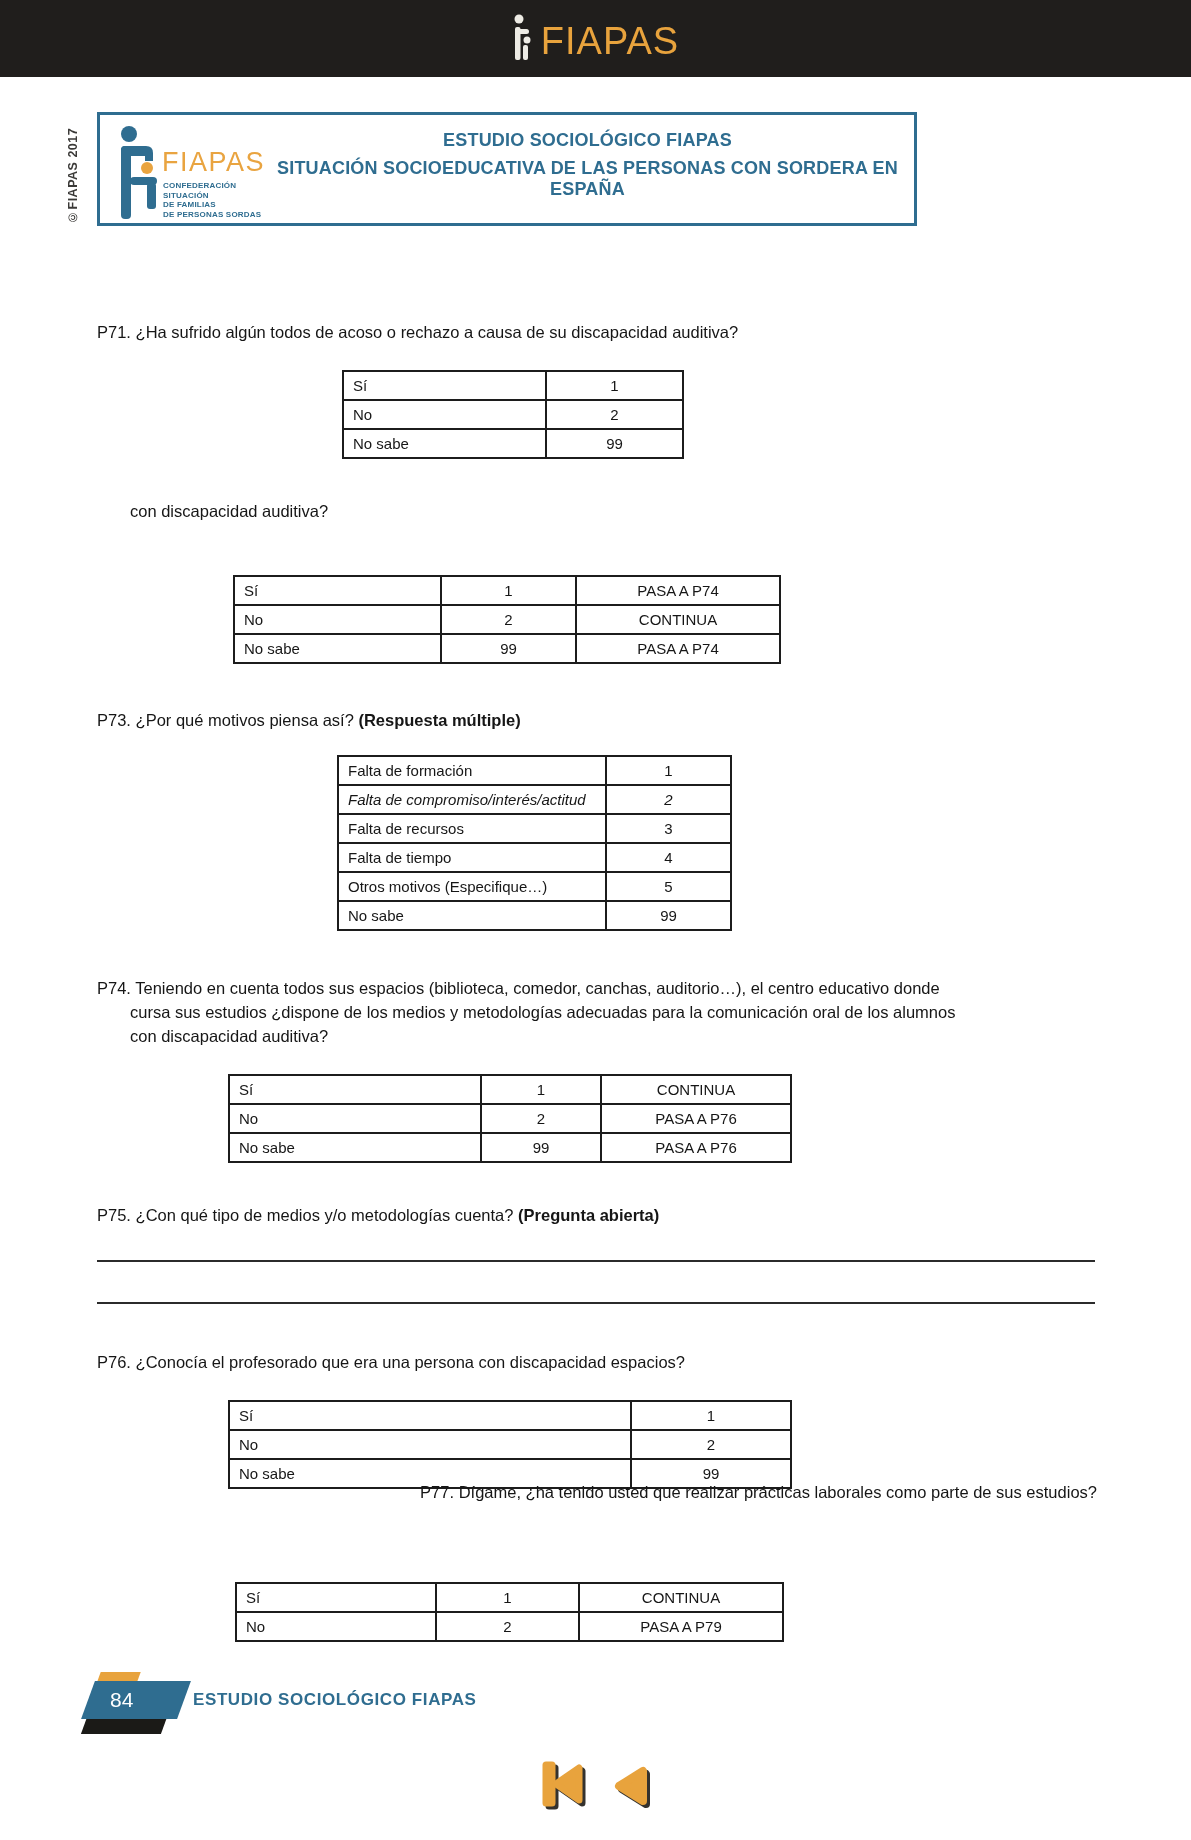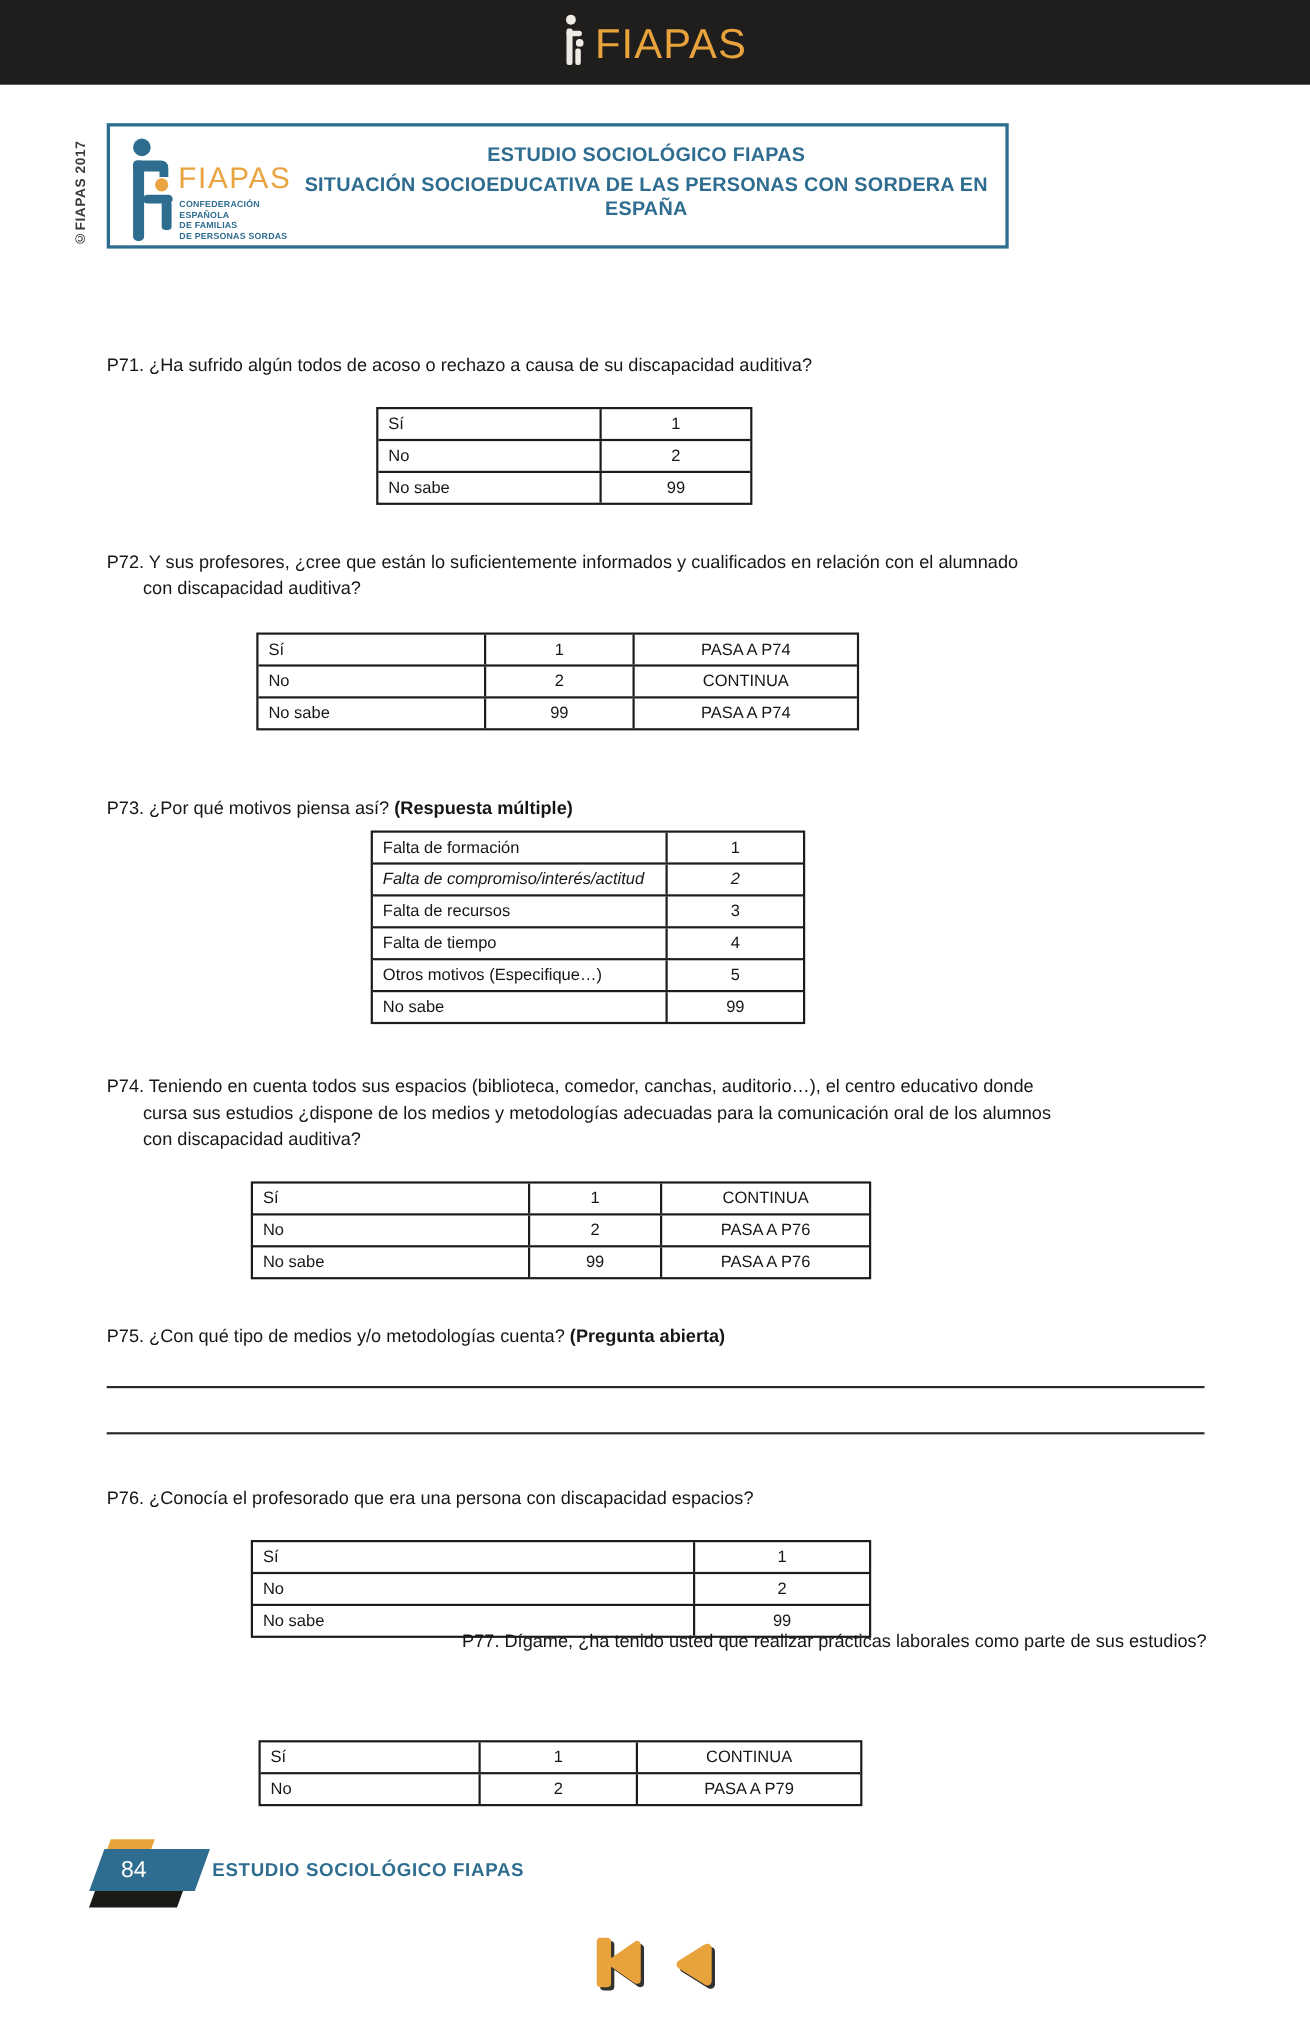--- a/index.html
+++ b/index.html
@@ -81,21 +81,21 @@
       <rect x="5" y="21" width="10" height="73" rx="4" fill="#2f6d90"></rect>
       <path d="M5 25 Q5 21 9 21 L30 21 Q37 21 37 28 L37 36 L29 36 L29 31 L5 31 Z" fill="#2f6d90"></path>
       <circle cx="31" cy="43" r="6" fill="#e9a440"></circle>
       <rect x="14" y="52" width="27" height="8" rx="4" fill="#2f6d90"></rect>
       <rect x="31" y="58" width="9" height="26" rx="3" fill="#2f6d90"></rect>
     </svg>
   </span>
   <span class="logo-brand">FIAPAS</span>
   <div class="logo-sub">
     <div>CONFEDERACIÓN</div>
-    <div>ESPAÑOLA</div>
+    <div>SITUACIÓN</div>
     <div>DE FAMILIAS</div>
     <div>DE PERSONAS SORDAS</div>
   </div>
   <div class="titles">
     <div class="title1">ESTUDIO SOCIOLÓGICO FIAPAS</div>
     <div class="title2">SITUACIÓN SOCIOEDUCATIVA DE LAS PERSONAS CON SORDERA EN ESPAÑA</div>
   </div>
 </div>
 
 <div class="q" style="top:320px;">
@@ -111,45 +111,41 @@
     <div class="cell">No</div>
     <div class="cell c-num">2</div>
   </div>
   <div class="trow" style="grid-template-columns:203px 135px;">
     <div class="cell">No sabe</div>
     <div class="cell c-num">99</div>
   </div>
 </div>
 
 <div class="q" style="top:499px;">
-  <div>
-    <span>P72.</span>
-    <span>Y sus profesores, ¿cree que están lo suficientemente informados y cualificados en relación con el alumnado</span>
-  </div>
   <div class="cont">con discapacidad auditiva?</div>
 </div>
 <div class="qtable" style="left:233px; top:575px;">
   <div class="trow" style="grid-template-columns:207px 135px 202px;">
     <div class="cell">Sí</div>
     <div class="cell c-num">1</div>
     <div class="cell c-route">PASA A P74</div>
   </div>
   <div class="trow" style="grid-template-columns:207px 135px 202px;">
     <div class="cell">No</div>
     <div class="cell c-num">2</div>
     <div class="cell c-route">CONTINUA</div>
   </div>
   <div class="trow" style="grid-template-columns:207px 135px 202px;">
     <div class="cell">No sabe</div>
     <div class="cell c-num">99</div>
     <div class="cell c-route">PASA A P74</div>
   </div>
 </div>
 
-<div class="q" style="top:708px;margin-top:15px;">
+<div class="q" style="top:708px;">
   <span>P73.</span>
   <span>¿Por qué motivos piensa así?</span>
   <b>(Respuesta múltiple)</b>
 </div>
 <div class="qtable" style="left:337px; top:755px;">
   <div class="trow" style="grid-template-columns:268px 123px;">
     <div class="cell">Falta de formación</div>
     <div class="cell c-num">1</div>
   </div>
   <div class="trow" style="grid-template-columns:268px 123px;font-style:italic;">

